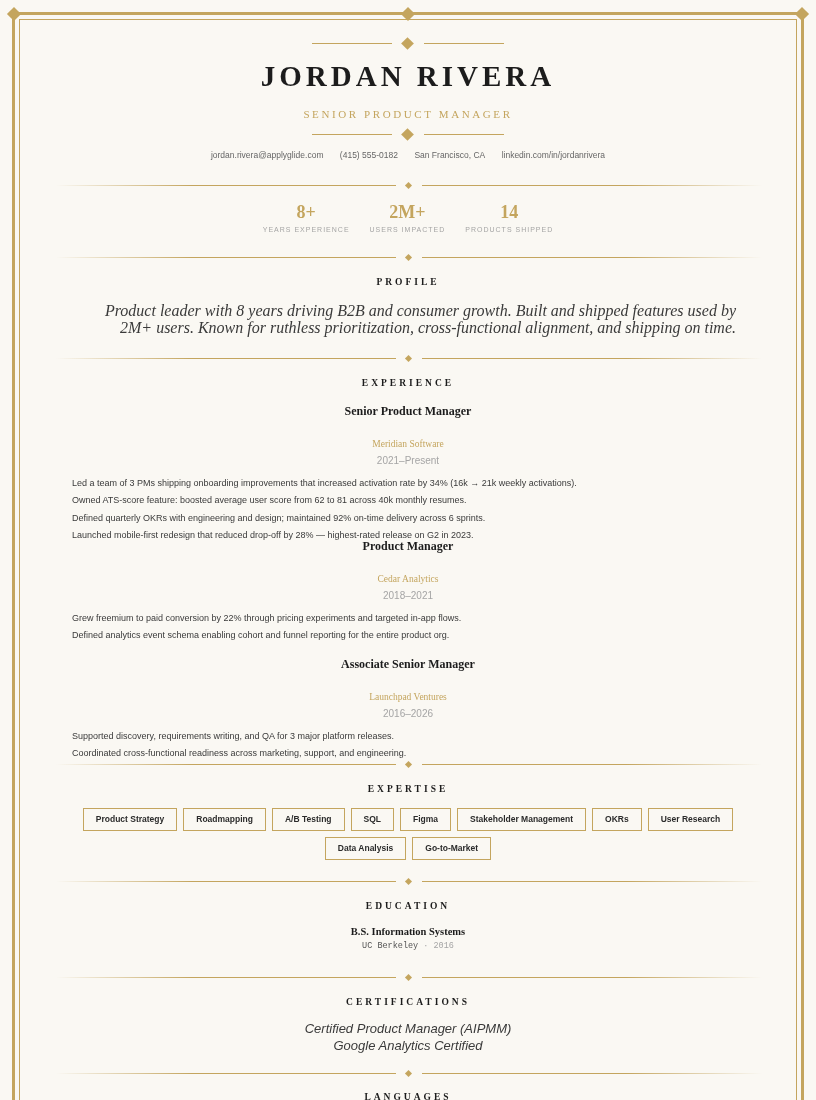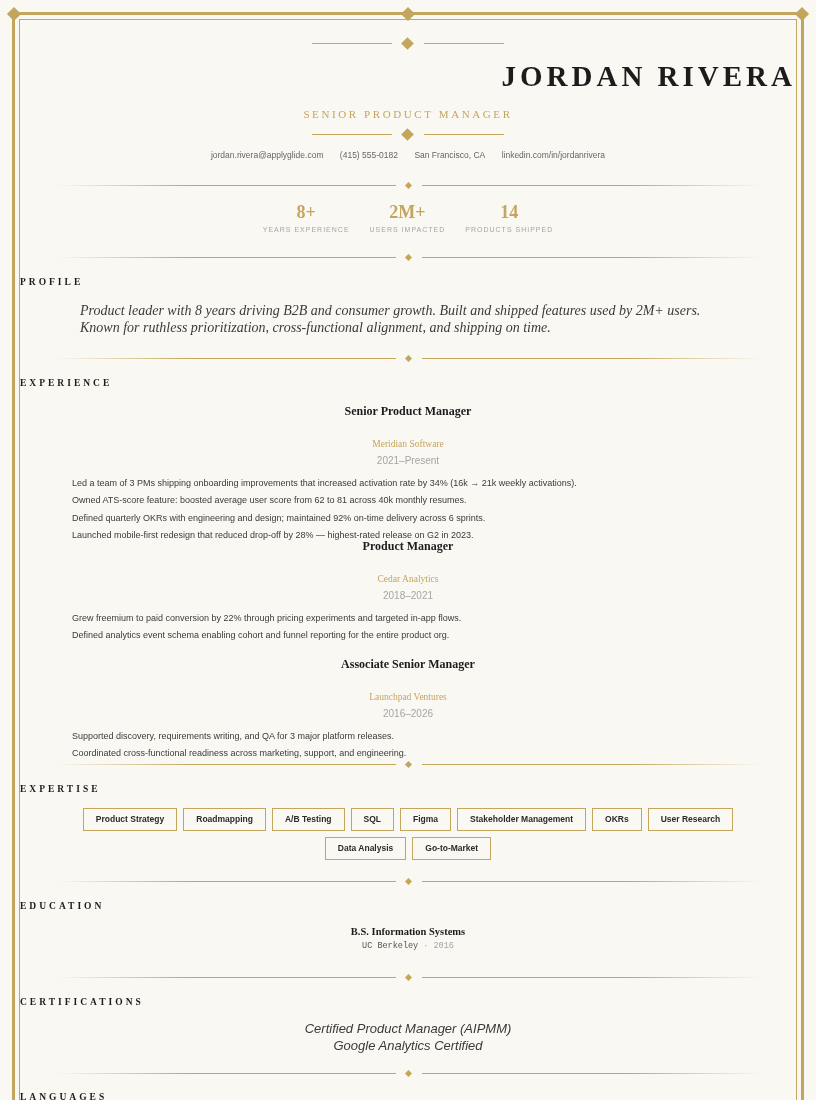--- a/index.html
+++ b/index.html
@@ -19,21 +19,21 @@
       transform: rotate(45deg);
     }
 
     .page { position: absolute; left: 20px; top: 20px; width: 776px; }
 
     .orn { position: absolute; left: 0; width: 776px; height: 12px; }
     .orn .ln { position: absolute; top: 5px; height: 1px; width: 80px; background: #c4a55e; }
     .orn .dm { position: absolute; left: 383px; top: 1px; width: 9px; height: 9px; background: #c4a55e; transform: rotate(45deg); }
 
     .name {
-      position: absolute; left: 0; width: 776px; top: 40px; text-align: right;
+      position: absolute; left: 0; width: 776px; top: 40px; text-align: center;
       font-family: "Liberation Serif", serif; font-weight: bold; font-size: 29px;
       letter-spacing: 4px; color: #1c1c1c;
     }
     .title {
       position: absolute; left: 0; width: 776px; top: 88px; text-align: center;
       font-family: "Liberation Serif", serif; font-size: 11px; letter-spacing: 2.6px;
       color: #c4a55e;
     }
     .contact {
       position: absolute; left: 0; width: 776px; top: 130px; text-align: center;
@@ -46,28 +46,28 @@
     .divider .l { left: 0; background: linear-gradient(to right, rgba(196,165,94,0), #c4a55e 40%, #c4a55e 100%); }
     .divider .r { right: 0; background: linear-gradient(to left, rgba(196,165,94,0), #c4a55e 40%, #c4a55e 100%); }
     .divider .dm { position: absolute; left: 350px; top: 1px; width: 5px; height: 5px; background: #c4a55e; transform: rotate(45deg); }
 
     .stats { position: absolute; left: 0; width: 776px; top: 182px; display: flex; justify-content: center; gap: 20px; }
     .stat { text-align: center; }
     .stat .v { font-family: "Liberation Serif", serif; font-weight: bold; font-size: 18px; color: #c4a55e; }
     .stat .k { font-size: 7px; letter-spacing: 1px; color: #a5a5a5; margin-top: 3px; }
 
     .sec-h {
-      position: absolute; left: 0; width: 776px; 
+      position: absolute; left: 0; width: 776px; text-align: center;
       font-family: "Liberation Serif", serif; font-weight: bold; font-size: 9.5px;
       letter-spacing: 3px; color: #1c1c1c;
     }
 
     .profile {
-      position: absolute; left: 60px; width: 656px; top: 282px; text-align: left;
-      font-family: "Liberation Serif", serif; font-style: italic; font-size: 14px;
+      position: absolute; left: 60px; width: 656px; top: 282px; text-align: right;
+      font-family: "Liberation Serif", serif; font-style: italic; font-size: 16px;
       line-height: 17px; color: #3a3a3a;
     }
 
     .job { position: absolute; left: 0; width: 776px; }
     .job .role { text-align: center; font-family: "Liberation Serif", serif; font-weight: bold; font-size: 12px; color: #1c1c1c; }
     .job .co { text-align: center; font-family: "Liberation Serif", serif; font-size: 9.5px; color: #c4a55e; margin-top: 20px; }
     .job .dt { text-align: center; font-size: 10px; color: #a5a5a5; margin-top: 6px; }
     .job ul { list-style: none; margin-top: 9px; padding-left: 52px; }
     .job li { font-size: 9px; line-height: 17.3px; color: #3a3a3a; }
 

